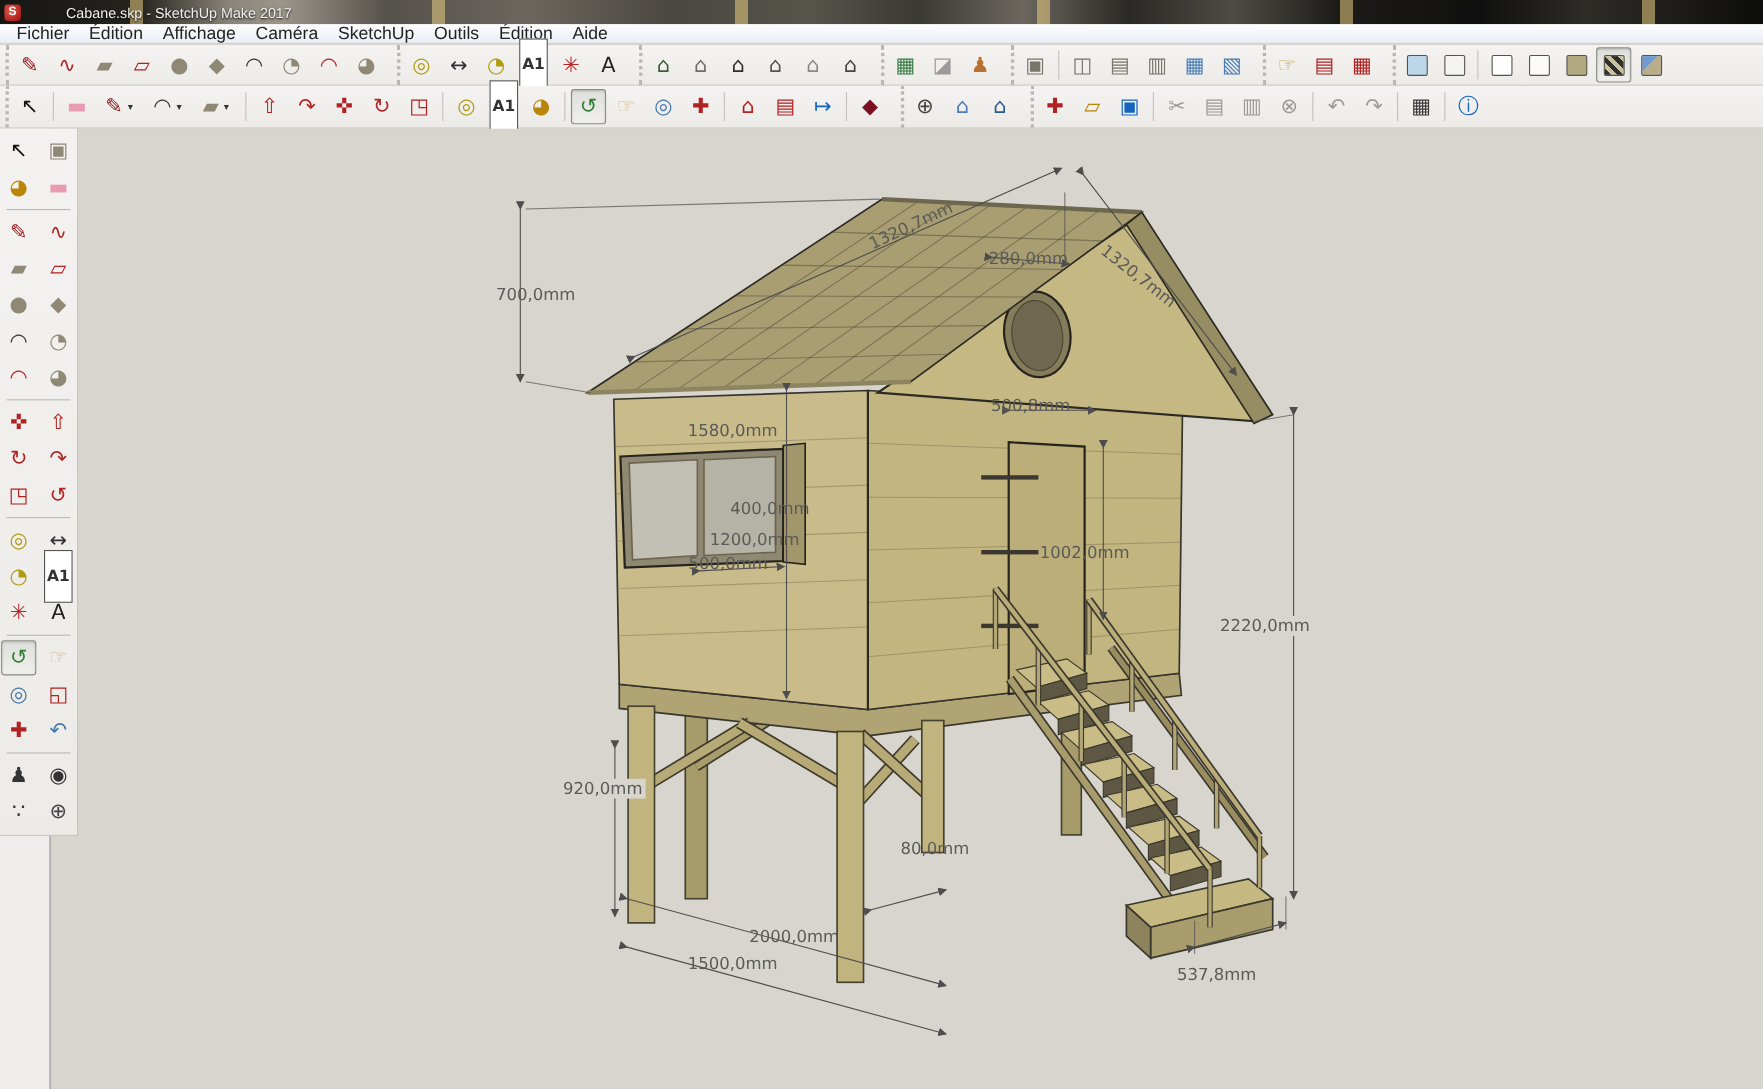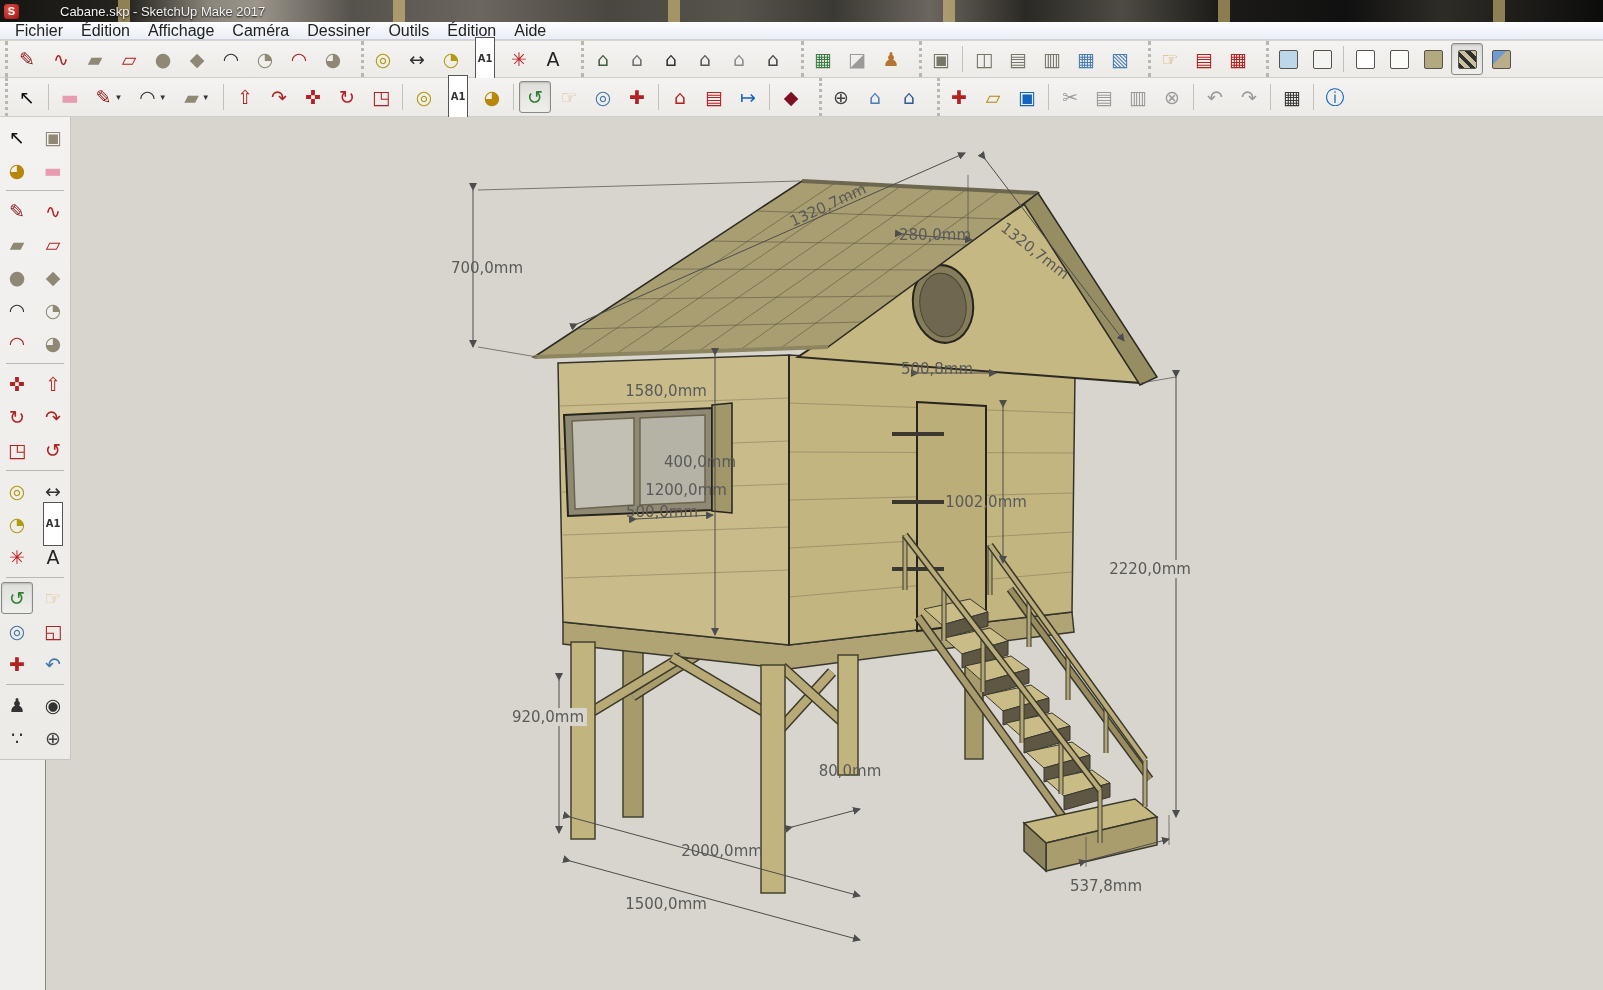--- a/index.html
+++ b/index.html
@@ -30,21 +30,21 @@
         display:flex;align-items:center;box-sizing:border-box;}
   .tb-group{display:flex;align-items:center;height:100%;padding:0 6px 0 2px;
             border-left:3px dotted #b8b7b3;margin-left:5px;}
   .tb-sep{width:1px;height:26px;background:#c2c1bd;margin:0 4px;}
   .tcell{width:30px;height:30px;display:flex;align-items:center;justify-content:center;
          position:relative;border:1px solid transparent;border-radius:3px;margin:0 1px;}
   .tcell.dd{width:40px;}
   .tcell.active{border-color:#8a8a86;background:linear-gradient(#dededa,#efefec);
                 box-shadow:inset 0 1px 2px rgba(0,0,0,.18);}
   .glyph{font-family:"DejaVu Sans",sans-serif;font-size:19px;line-height:1;}
-  .glyph.small{font-size:10px;font-weight:bold;border:1px solid #555;padding:16px 2px;background:#fff;}
+  .glyph.small{font-size:14px;font-weight:bold;border:1px solid #555;padding:16px 2px;background:#fff;}
   .caret{font-size:8px;color:#333;margin-left:3px;}
   .cube{width:19px;height:19px;border:1px solid #55534b;border-radius:2px;box-sizing:border-box;}
   .cube.striped{background:repeating-linear-gradient(45deg,#2f2f2c 0 4px,#c9c0a0 4px 8px);}
 
   
   #left-strip{position:absolute;left:0;top:117px;width:46px;height:873px;
     background:#efeeec;border-right:1px solid #8a8a86;box-sizing:border-box;z-index:2;}
   #palette{position:absolute;left:0;top:117px;width:71px;
     background:linear-gradient(#f3f2f0,#ecebe8);border-right:1px solid #c6c5c1;
     border-bottom:1px solid #c6c5c1;box-sizing:border-box;z-index:3;padding:3px 0 4px 0;}
@@ -65,21 +65,21 @@
   <div id="titlebar">
     <div id="app-icon">S</div>
     <div id="title-text">Cabane.skp - SketchUp Make 2017</div>
   </div>
 
   <div id="menubar">
       <div class="menu-item">Fichier</div>
       <div class="menu-item">Édition</div>
       <div class="menu-item">Affichage</div>
       <div class="menu-item">Caméra</div>
-      <div class="menu-item">Dessiner</div>
+      <div class="menu-item">SketchUp</div>
       <div class="menu-item">Outils</div>
       <div class="menu-item">Édition</div>
       <div class="menu-item">Aide</div>
     </div>
 
   <div id="toolbar-top" class="tbar">
       <div class="tb-group">
         <div class="tcell">
           <span class="glyph" style="color: rgb(139, 26, 26);">✎</span>
         </div>
@@ -536,21 +536,21 @@
       <div class="dim-label" style="left: 666px; top: 274px; transform: translate(-50%, -50%) rotate(0deg);">1580,0mm</div>
       <div class="dim-label" style="left: 937px; top: 252px; transform: translate(-50%, -50%) rotate(0deg);">500,8mm</div>
       <div class="dim-label" style="left: 700px; top: 345px; transform: translate(-50%, -50%) rotate(0deg);">400,0mm</div>
       <div class="dim-label" style="left: 686px; top: 373px; transform: translate(-50%, -50%) rotate(0deg);">1200,0mm</div>
       <div class="dim-label" style="left: 662px; top: 395px; transform: translate(-50%, -50%) rotate(0deg);">500,0mm</div>
       <div class="dim-label" style="left: 986px; top: 385px; transform: translate(-50%, -50%) rotate(0deg);">1002,0mm</div>
       <div class="dim-label onLine" style="left: 1150px; top: 452px; transform: translate(-50%, -50%) rotate(0deg);">2220,0mm</div>
       <div class="dim-label onLine" style="left: 548px; top: 600px; transform: translate(-50%, -50%) rotate(0deg);">920,0mm</div>
       <div class="dim-label" style="left: 850px; top: 654px; transform: translate(-50%, -50%) rotate(0deg); text-align: right;">80,0mm</div>
       <div class="dim-label" style="left: 722px; top: 734px; transform: translate(-50%, -50%) rotate(0deg);">2000,0mm</div>
-      <div class="dim-label" style="left: 666px; top: 759px; transform: translate(-50%, -50%) rotate(0deg); margin-top: 28px;">1500,0mm</div>
+      <div class="dim-label" style="left: 666px; top: 759px; transform: translate(-50%, -50%) rotate(0deg);">1500,0mm</div>
       <div class="dim-label" style="left: 1106px; top: 769px; transform: translate(-50%, -50%) rotate(0deg);">537,8mm</div>
     </div>
 
   <div id="left-strip"></div>
   <div id="palette">
       <div class="pal-row">
         <div class="tcell">
           <span class="glyph" style="color: rgb(17, 17, 17);">↖</span>
         </div>
         <div class="tcell">

